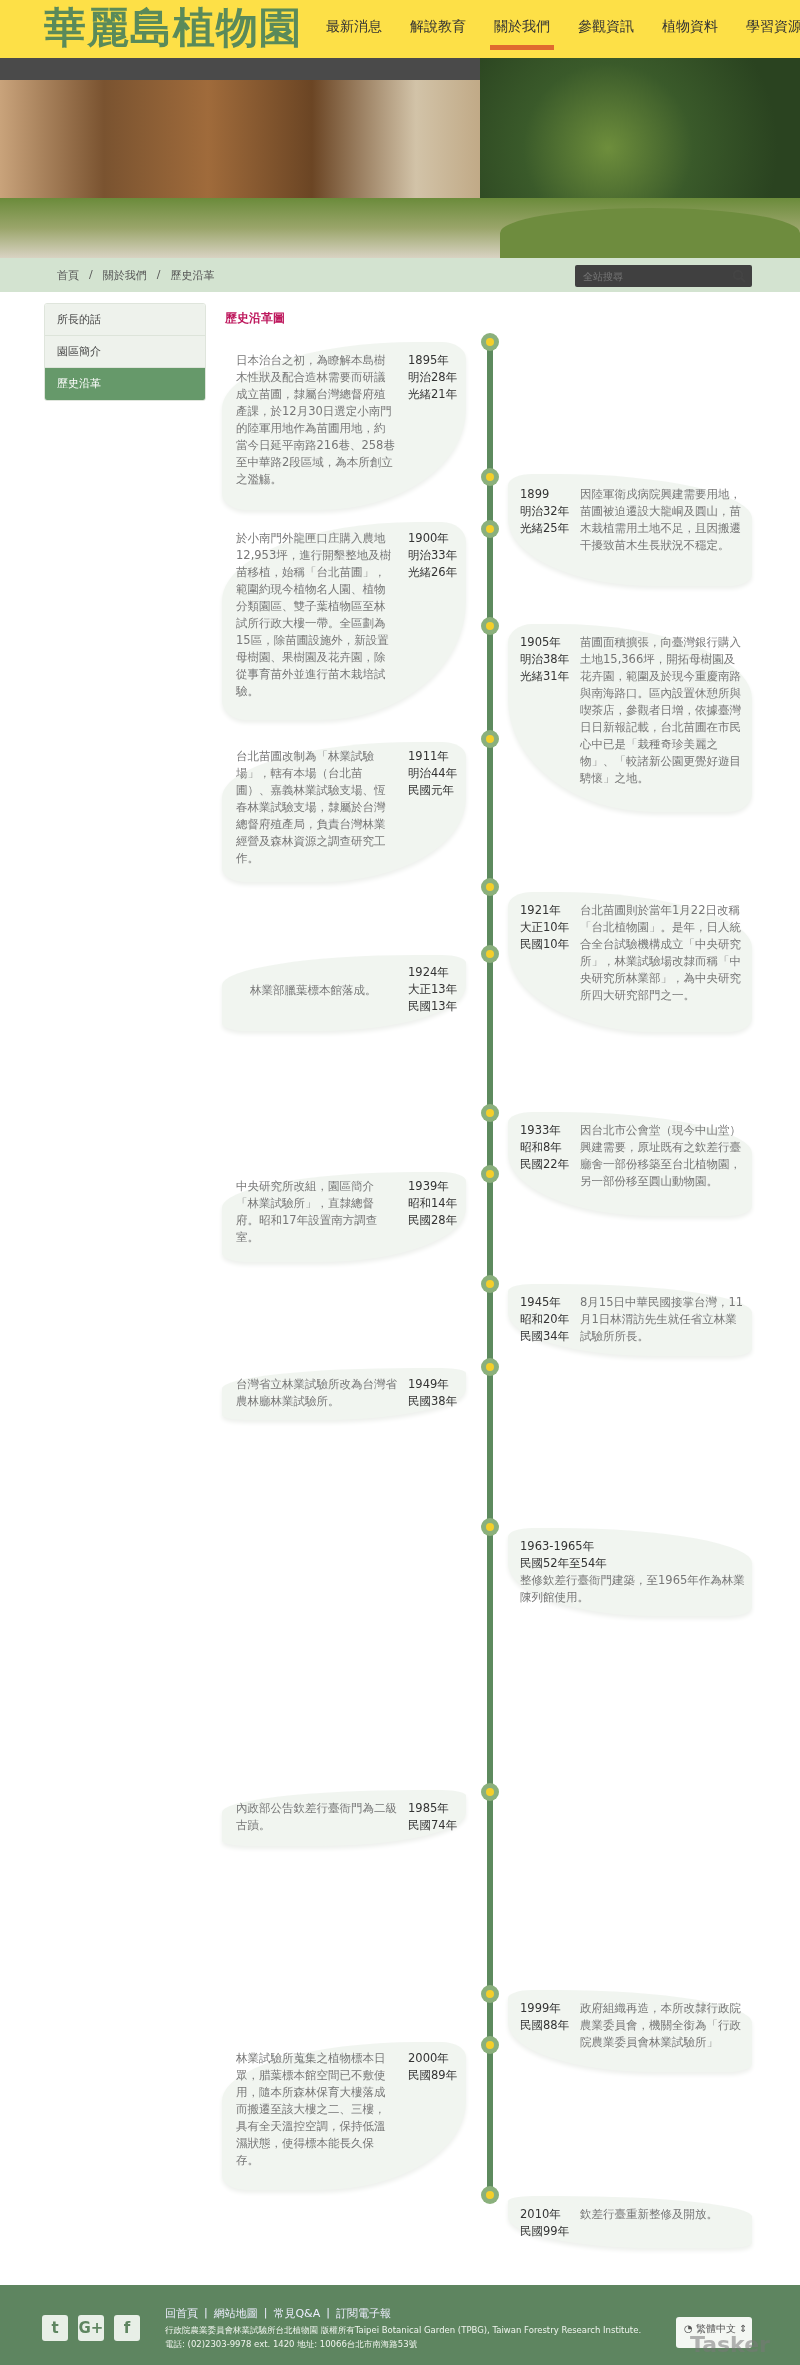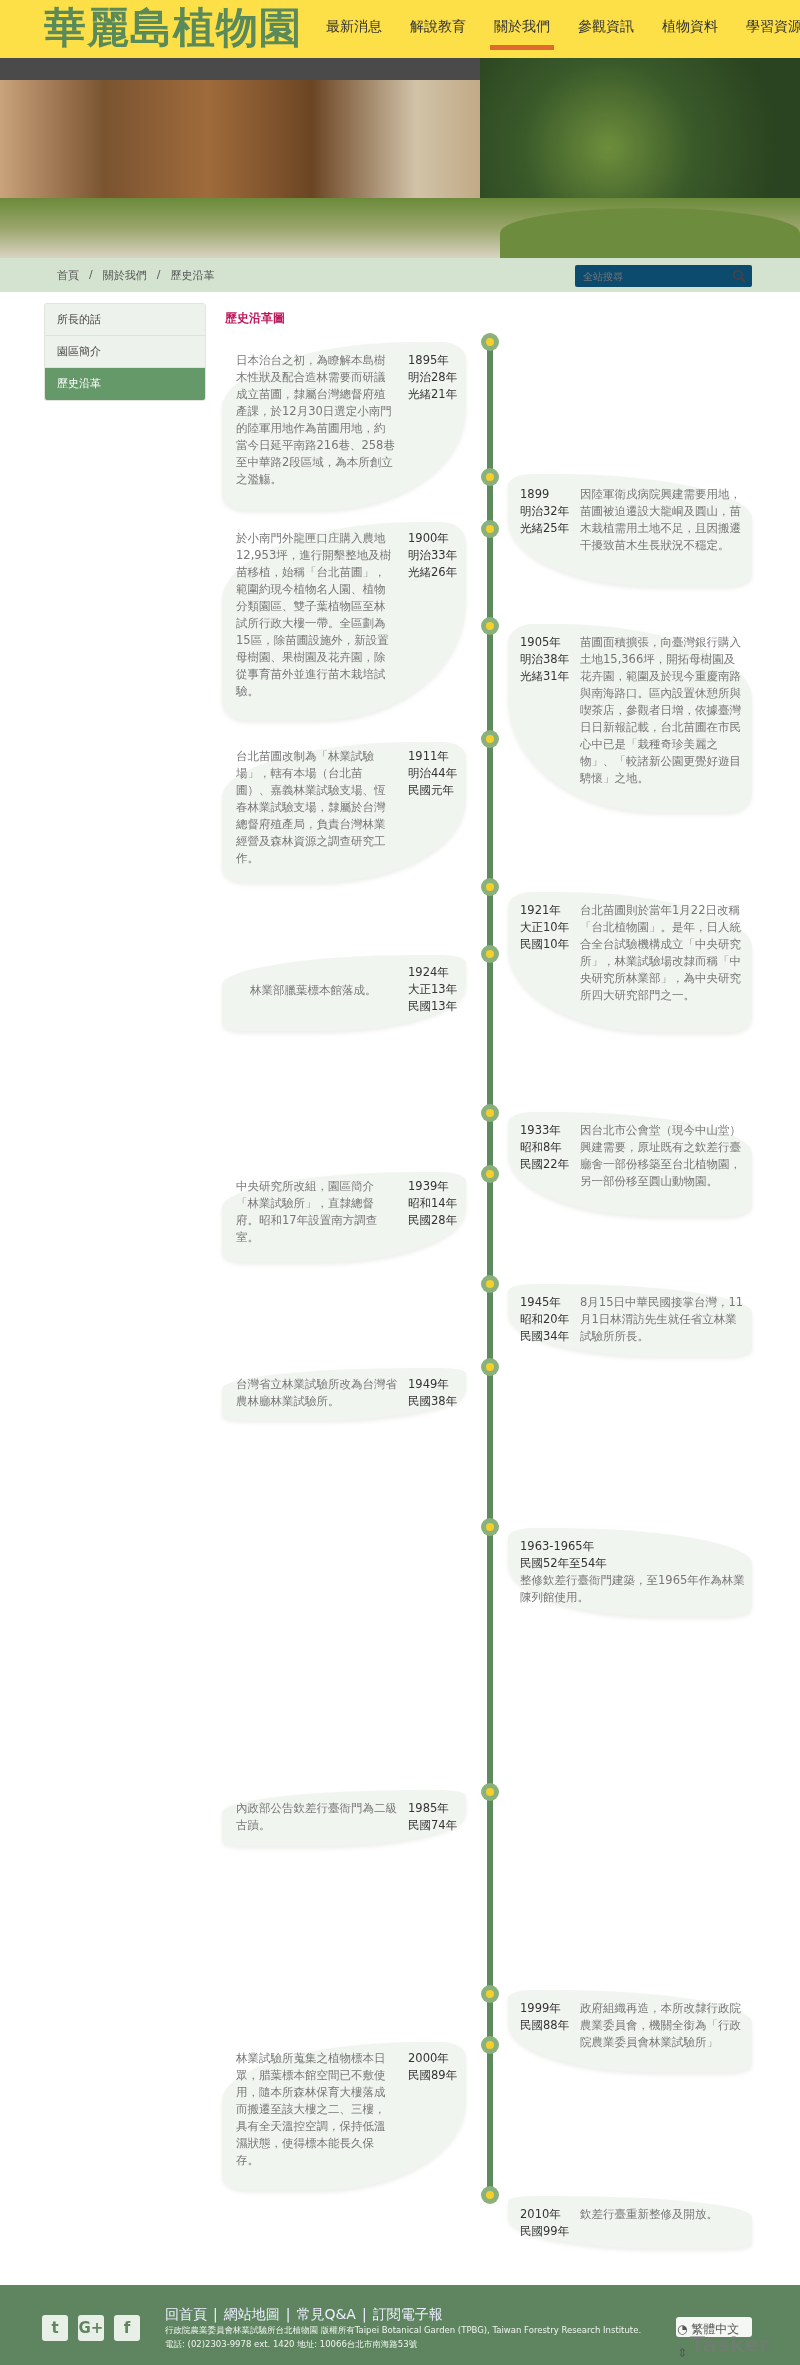--- a/index.html
+++ b/index.html
@@ -10,41 +10,41 @@
 .nav-item{font-size:14px;color:#333;position:relative;padding-bottom:12px;white-space:nowrap}
 .nav-item.active::after{content:"";position:absolute;left:-4px;right:-4px;bottom:-2px;height:5px;background:#e06a2f}
 .hero{position:absolute;left:0;top:58px;width:800px;height:200px;overflow:hidden;background:linear-gradient(180deg,#3b5a2d 0%,#5d7a3c 40%,#8da160 70%,#d6d2c4 100%)}
 .hero .house{position:absolute;left:0;top:0;width:520px;height:150px;background:linear-gradient(90deg,#c9a37b 0%,#7a5330 20%,#a06b3b 40%,#6b4524 60%,#d2c3a8 80%,#b69a72 100%)}
 .hero .roof{position:absolute;left:0;top:0;width:540px;height:22px;background:#4a4a4a}
 .hero .trees{position:absolute;left:480px;top:0;width:320px;height:150px;background:radial-gradient(circle at 40% 60%,#6e8e3c 0,#3a5a2a 40%,#2a4320 80%)}
 .hero .lawn{position:absolute;left:0;top:140px;width:800px;height:60px;background:linear-gradient(180deg,#6b8b3b,#9aa56a 50%,#d9d3c3)}
 .hero .mound{position:absolute;left:500px;top:150px;width:300px;height:50px;border-radius:50% 50% 0 0;background:#6e8c3e}
 .crumbbar{position:absolute;left:0;top:258px;width:800px;height:34px;background:#d3e3d0}
 .breadcrumb{position:absolute;left:57px;top:10px;font-size:11px;color:#555;display:flex;gap:10px}
-.search{position:absolute;left:575px;top:7px;width:177px;height:22px;background:#0c4a6e;border-radius:2px}
+.search{position:absolute;left:575px;top:7px;width:177px;height:22px;background:#404040;border-radius:2px}
 .search input{border:none;outline:none;width:150px;height:22px;padding-left:8px;font-size:10px;color:#999;background:transparent;font-family:inherit}
 .search .sicon{position:absolute;right:6px;top:4px;width:14px;height:14px}
 .sidebar{position:absolute;left:44px;top:303px;width:162px;border:1px solid #dfe5dc;border-radius:3px;overflow:hidden}
 .side-item{height:32px;line-height:32px;padding-left:12px;font-size:11px;color:#444;background:#eef2ec;border-bottom:1px solid #dde4da}
 .side-item.active{background:#66996a;color:#fff;border-bottom:none}
 .page-title{position:absolute;left:225px;top:310px;font-size:12px;font-weight:bold;color:#be185d}
 .tline{position:absolute;left:487px;top:340px;width:6px;height:1860px;background:#5d8a5e}
 .dot{position:absolute;left:481px;width:18px;height:18px;border-radius:50%;background:#8ab07c}
 .dot::after{content:"";position:absolute;left:5px;top:5px;width:8px;height:8px;border-radius:50%;background:#f5cf2a}
 .card{position:absolute;background:#f1f5f0;font-size:11.5px;line-height:17px}
 .card.left{border-radius:80% 10% 60% 10%/40% 10% 60% 10%;box-shadow:0 3px 4px #eef0ed}
 .card.right{border-radius:10% 80% 10% 60%/10% 40% 10% 60%;box-shadow:0 3px 4px #eef0ed}
 .card .desc{position:absolute;color:#777}
 .card .date{position:absolute;font-weight:normal;color:#333;white-space:pre-line}
 .footer{position:absolute;left:0;top:2285px;width:800px;height:80px;background:#5e8560}
 .social{position:absolute;left:42px;top:30px;display:flex;gap:10px}
 .social span{display:block;width:26px;height:26px;border-radius:3px;background:#e8efe7;color:#5e8560;font-weight:bold;font-size:15px;text-align:center;line-height:26px}
-.flinks{position:absolute;left:165px;top:21px;font-size:14px;color:#eef;display:flex;gap:6px}
+.flinks{position:absolute;left:165px;top:21px;font-size:11px;color:#eef;display:flex;gap:6px}
 .fline{position:absolute;left:165px;font-size:8.5px;color:#f1f5ef}
-.lang{position:absolute;left:676px;top:32px;width:76px;height:20px;background:#f4f7f3;border-radius:3px;font-size:12px;color:#555;line-height:24px;padding-left:1px}
+.lang{position:absolute;left:676px;top:32px;width:76px;height:31px;background:#f4f7f3;border-radius:3px;font-size:10px;color:#555;line-height:24px;padding-left:8px}
 .watermark{position:absolute;left:690px;top:2332px;font-size:22px;font-weight:bold;color:rgba(120,120,120,.55)}
 </style>
 </head>
 <body>
 
 <div class="header">
   <div class="logo">華麗島植物園</div>
   <div class="nav">
     <span class="nav-item">最新消息</span>
     <span class="nav-item">解說教育</span>

